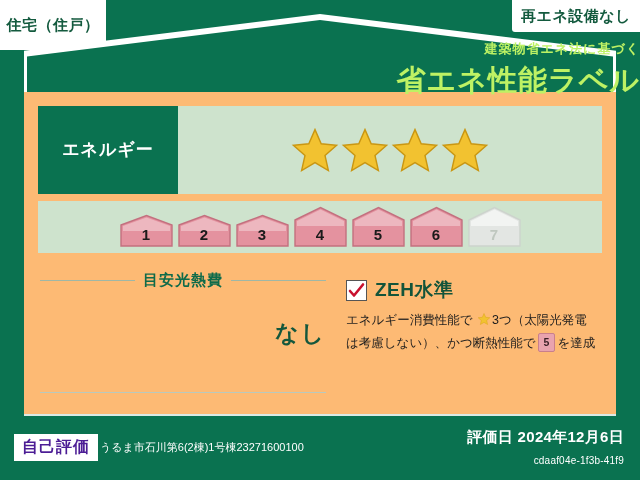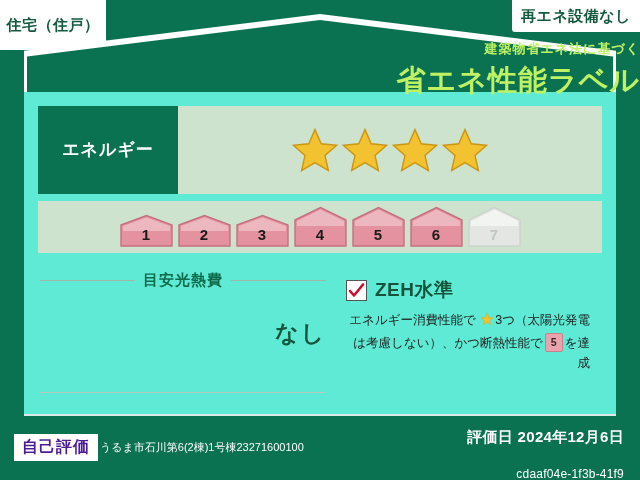--- a/index.html
+++ b/index.html
@@ -56,21 +56,21 @@
   .header-sub { font-size: 13px; font-weight: bold; letter-spacing: 1px; }
   .header-main { font-size: 29px; font-weight: bold; letter-spacing: 1px; margin-top: 3px; }
 
   
   .card {
     position: absolute;
     left: 24px;
     top: 92px;
     width: 592px;
     height: 322px;
-    background: #5eead4;
+    background: #fdba74;
   }
 
   
   .row { display: flex; align-items: stretch; }
   .row-label {
     width: 140px;
     background: #0a7250;
     color: #ffffff;
     font-weight: bold;
     font-size: 17px;
@@ -113,21 +113,21 @@
     text-align: center;
     font-size: 15px;
     font-weight: bold;
     color: #1a1a1a;
   }
   .house.off .house-num { color: #bfc7bf; }
 
   
   .lower { display: flex; margin: 8px 0 0 0; height: 152px; }
   .lower-left { width: 318px; position: relative; padding: 0 16px; }
-  .lower-right { flex: 1; position: relative; padding: 16px 26px 0 4px; text-align: right; }
+  .lower-right { flex: 1; position: relative; padding: 16px 9px 0 4px; }
 
   .cost-head {
     display: flex; align-items: center; gap: 8px;
     margin-top: 10px;
   }
   .cost-head .line { flex: 1; height: 1px; background: #9fb7a6; }
   .cost-head .txt {
     font-size: 15px; font-weight: bold; color: #0f6b4a; letter-spacing: 1px;
     white-space: nowrap;
   }
@@ -227,21 +227,21 @@
     -webkit-text-stroke: 1.6px rgba(255,255,255,0.72);
     letter-spacing: -1px;
     line-height: 1;
   }
   .eval-date {
     position: absolute;
     right: 16px; top: 14px;
     text-align: right;
   }
   .eval-date .d1 { font-size: 15px; font-weight: bold; letter-spacing: 0.3px; }
-  .eval-date .d2 { font-size: 12px; margin-top: 20px; letter-spacing: 0.2px; }
+  .eval-date .d2 { font-size: 10px; margin-top: 8px; letter-spacing: 0.2px; }
 </style>
 </head>
 <body>
 
 <div class="badge-tl">
   <span>住宅（住戸）</span>
 </div>
 <div class="badge-tr">
   <span>再エネ設備なし</span>
 </div>

